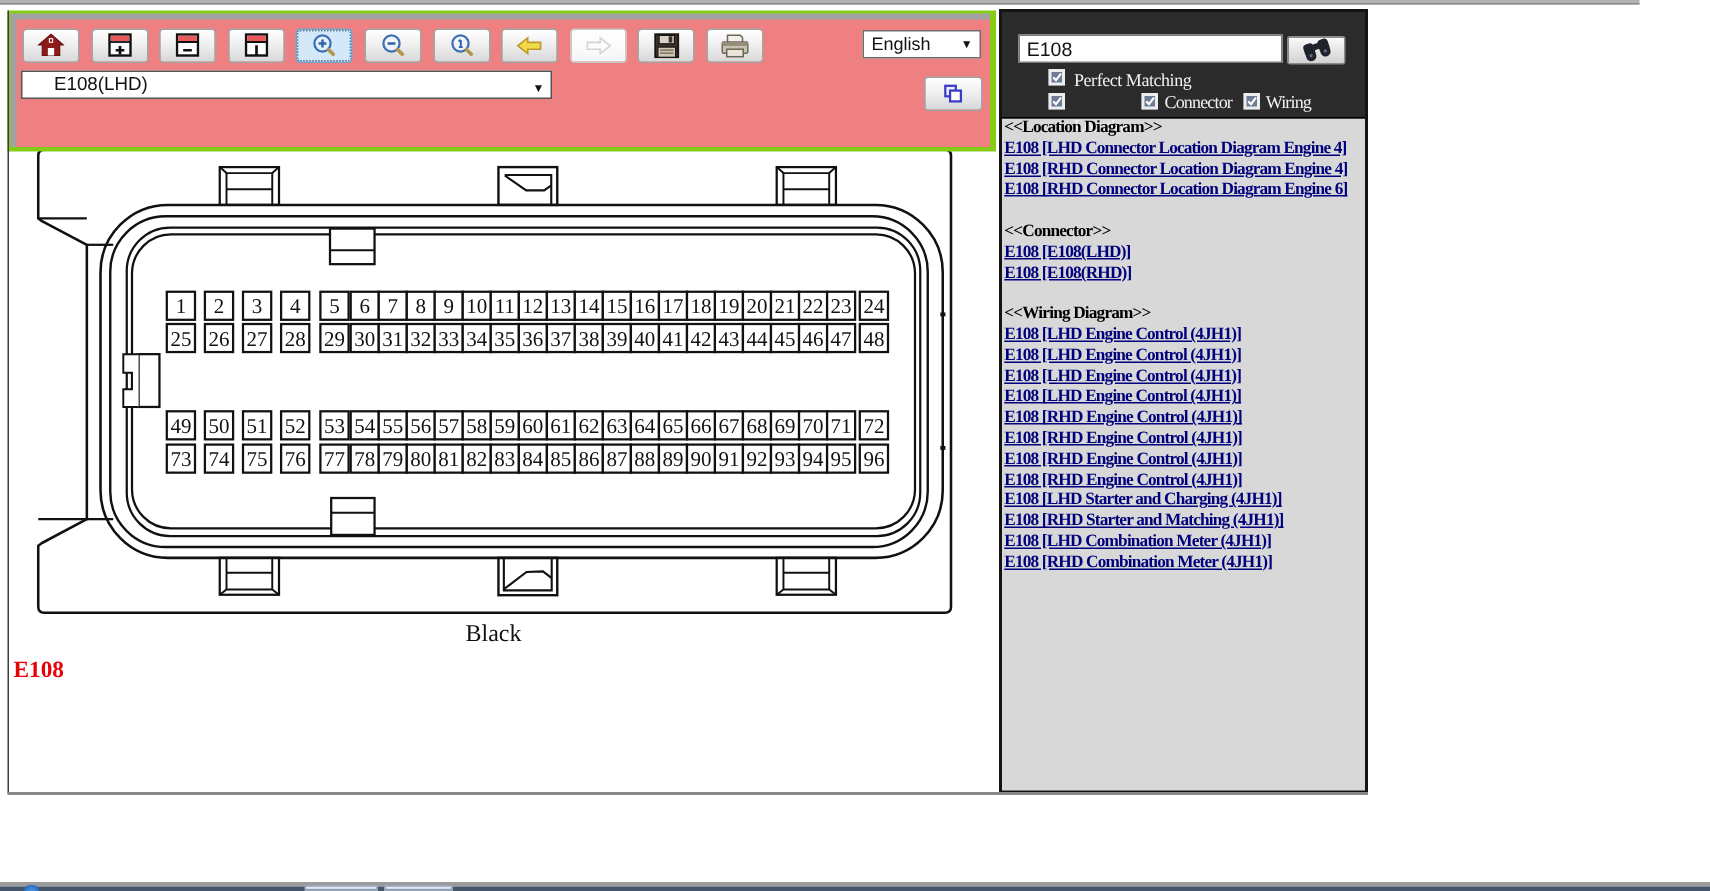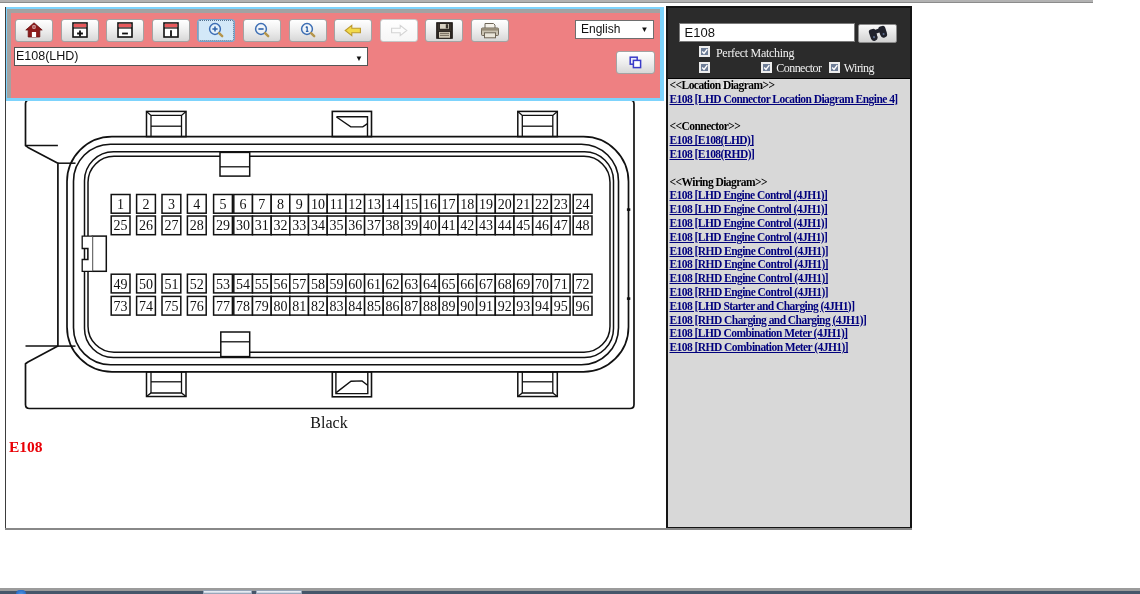--- a/index.html
+++ b/index.html
@@ -1,28 +1,28 @@
 <!DOCTYPE html>
 <html><head><meta charset="utf-8">
 <style>
 * { margin:0; padding:0; box-sizing:border-box; }
 html,body { width:1140px; height:594px; background:#fff; font-family:"Liberation Sans",sans-serif; overflow:hidden; }
 #page { position:relative; width:1140px; height:594px; background:#fff; }
 #topstrip { position:absolute; left:0; top:0; width:1093px; height:2.6px; background:#b2b2b2; border-bottom:0.8px solid #8b8b8b; }
 #winleft { position:absolute; left:4.5px; top:7px; width:1.6px; height:522px; background:#3d3d3d; z-index:6; }
 #winbottom { position:absolute; left:4.5px; top:528.3px; width:907px; height:1.6px; background:#888; z-index:6; }
-#pinkouter { position:absolute; left:5px; top:7px; width:658.5px; height:94px; background:#7dd3fc; }
+#pinkouter { position:absolute; left:5px; top:7px; width:658.5px; height:94px; background:#84cc16; }
 #pinkgray { position:absolute; left:1.5px; top:1.5px; right:3.2px; bottom:2.8px; background:#a2a2a2; }
 #pink { position:absolute; left:4px; top:4px; right:0; bottom:0; background:#ee8082; }
 .tbtn { position:absolute; top:6.1px; width:38.0px; height:23.2px; border:1px solid #a3a3a3; border-radius:3px; background:linear-gradient(#ffffff, #ececec 55%, #d7d7d7); display:flex; align-items:center; justify-content:center; }
 .tbtn.sel { background:#d3e8f8; border:1px solid #74a3cc; outline:1px dotted #53718e; outline-offset:-2.5px; }
 .tbtn.dis { background:linear-gradient(#ffffff,#f6f6f6); border-color:#c6c6c6; }
 #langsel { position:absolute; left:564.5px; top:7.5px; width:79px; height:18.5px; background:#fff; border:1px solid #6e6e6e; font-size:12px; color:#111; padding-left:5px; line-height:16.5px; }
 #langsel .arr { position:absolute; right:3px; top:3.2px; width:11px; height:11px; font-size:8px; color:#111; text-align:center; line-height:11px; }
-#mainsel { position:absolute; left:3.5px; top:34.5px; width:354px; height:18.5px; background:#fff; border:1px solid #555; font-size:12.5px; color:#111; padding-left:1px; line-height:16.5px; }
+#mainsel { position:absolute; left:3.5px; top:34.5px; width:354px; height:18.5px; background:#fff; border:1px solid #555; font-size:12.5px; color:#111; padding-left:21px; line-height:16.5px; }
 #mainsel .arr { position:absolute; right:4px; top:3.2px; font-size:8px; color:#111; }
 #copybtn { position:absolute; left:605.5px; top:38.5px; width:39px; height:23px; border:1px solid #a3a3a3; border-radius:3px; background:linear-gradient(#ffffff,#ececec 55%,#d7d7d7); display:flex; align-items:center; justify-content:center; }
 #rpanel { position:absolute; left:665.5px; top:5.5px; width:246px; height:523px; border:2px solid #141414; background:#d8d8d8; }
 #rphead { position:absolute; left:0; top:0; width:100%; height:71.5px; background:#2b2b2b; border-bottom:1.5px solid #000; }
 #srch { position:absolute; left:11px; top:15px; width:176px; height:19px; background:#fff; border:1px solid #7a7a7a; font-size:13px; padding-left:5px; line-height:17px; color:#111; }
 #binoc { position:absolute; left:190.5px; top:16px; width:39px; height:19px; border:1px solid #8a8a8a; border-radius:2px; background:linear-gradient(#fafafa,#d2d2d2); display:flex; align-items:center; justify-content:center; }
 .cb { position:absolute; width:11.5px; height:11px; background:#6e7d96; border:2px solid #ededed; display:flex; align-items:center; justify-content:center; }
 .cblbl { position:absolute; color:#f2f2f2; font-family:"Liberation Serif",serif; font-size:12px; letter-spacing:-0.55px; }
 #rplist { position:absolute; left:0; top:71.5px; width:100%; padding-left:2px; }
 .row { height:13.8px; line-height:13.5px; font-family:"Liberation Serif",serif; font-size:11.5px; font-weight:bold; white-space:nowrap; letter-spacing:-0.55px; }
@@ -419,36 +419,38 @@
       <span class="cb" style="left:161.3px;top:54.3px;">
           <svg width="9" height="9" viewBox="0 0 9 9">
             <path d="M1.4 4.6 L3.6 6.8 L7.6 1.6" stroke="#fff" stroke-width="1.7" fill="none"></path>
           </svg>
         </span>
         <span class="cblbl" style="left:176.3px;top:53.8px;">Wiring</span>
     </div>
     <div id="rplist">
 <div class="row hd">&lt;&lt;Location Diagram&gt;&gt;</div>
 <div class="row"><span class="lk">E108 [LHD Connector Location Diagram Engine 4]</span></div>
+<div class="row"><span class="lk">E108 [RHD Connector Location Diagram Engine 4]</span></div>
+<div class="row"><span class="lk">E108 [RHD Connector Location Diagram Engine 6]</span></div>
 <div class="row">&nbsp;</div>
 <div class="row hd">&lt;&lt;Connector&gt;&gt;</div>
 <div class="row"><span class="lk">E108 [E108(LHD)]</span></div>
 <div class="row"><span class="lk">E108 [E108(RHD)]</span></div>
 <div class="row">&nbsp;</div>
 <div class="row hd">&lt;&lt;Wiring Diagram&gt;&gt;</div>
 <div class="row"><span class="lk">E108 [LHD Engine Control (4JH1)]</span></div>
 <div class="row"><span class="lk">E108 [LHD Engine Control (4JH1)]</span></div>
 <div class="row"><span class="lk">E108 [LHD Engine Control (4JH1)]</span></div>
 <div class="row"><span class="lk">E108 [LHD Engine Control (4JH1)]</span></div>
 <div class="row"><span class="lk">E108 [RHD Engine Control (4JH1)]</span></div>
 <div class="row"><span class="lk">E108 [RHD Engine Control (4JH1)]</span></div>
 <div class="row"><span class="lk">E108 [RHD Engine Control (4JH1)]</span></div>
 <div class="row"><span class="lk">E108 [RHD Engine Control (4JH1)]</span></div>
 <div class="row"><span class="lk">E108 [LHD Starter and Charging (4JH1)]</span></div>
-<div class="row"><span class="lk">E108 [RHD Charging and Charging (4JH1)]</span></div>
+<div class="row"><span class="lk">E108 [RHD Starter and Matching (4JH1)]</span></div>
 <div class="row"><span class="lk">E108 [LHD Combination Meter (4JH1)]</span></div>
 <div class="row"><span class="lk">E108 [RHD Combination Meter (4JH1)]</span></div>
     </div>
   </div>
   <div id="taskgray"></div>
   <div id="taskbar"></div>
   <div class="tkbtn" style="left:203px;width:49px;"></div>
   <div class="tkbtn" style="left:255.5px;width:46px;"></div>
   <div id="orb"></div>
 </div>

